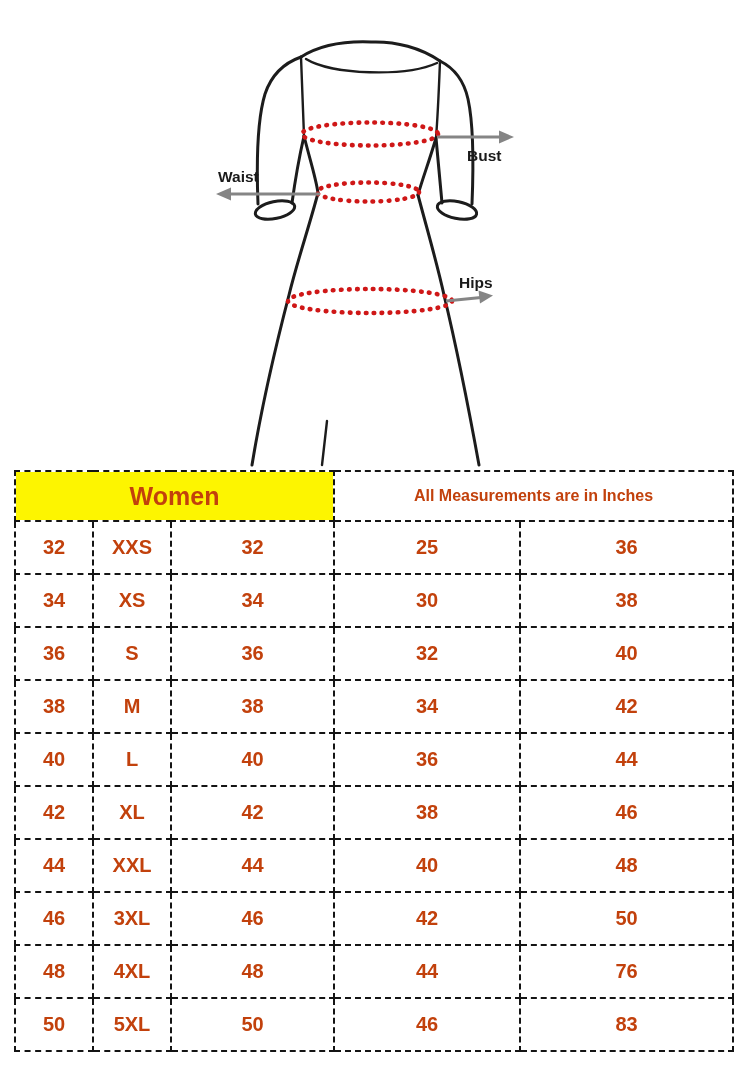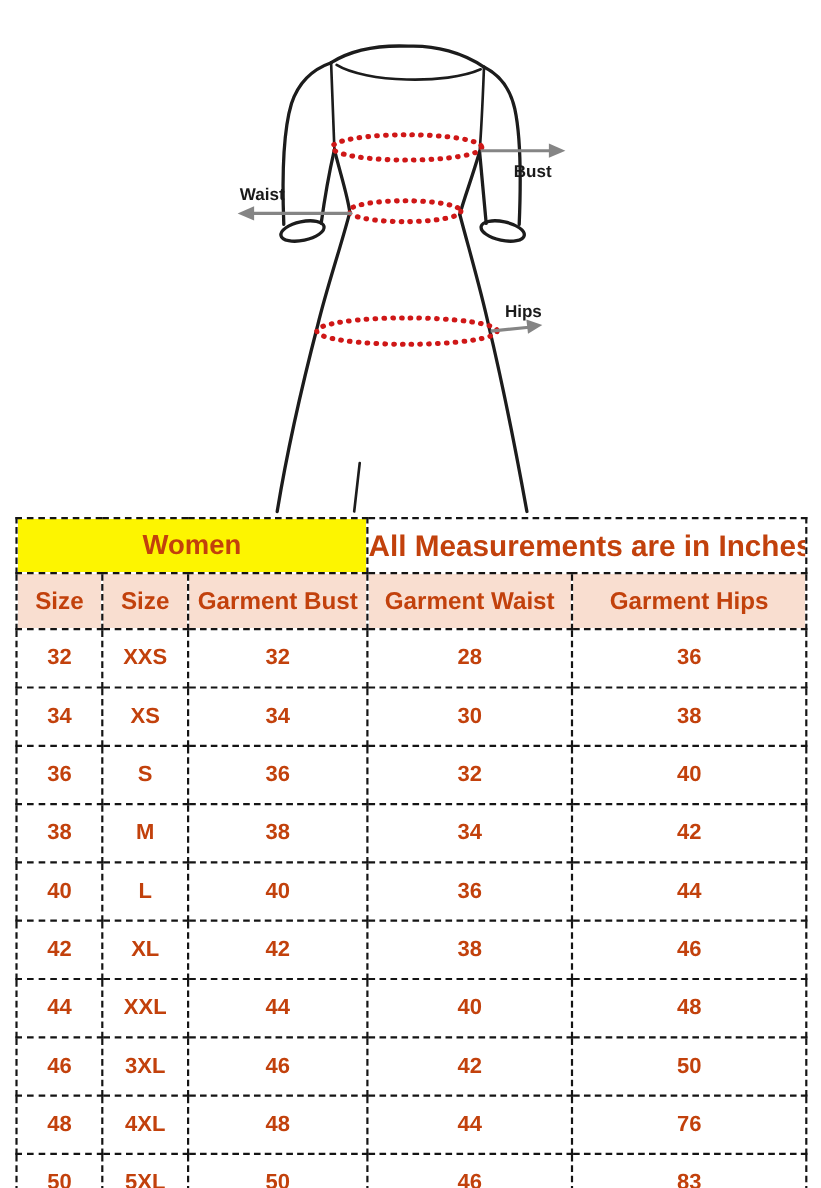--- a/index.html
+++ b/index.html
@@ -33,21 +33,21 @@
   }
   table.size-table th, table.size-table td{
     border:2px dashed var(--border,#141414);
     padding:0;
     vertical-align:middle;
     font-weight:bold;
     overflow:hidden;
     white-space:nowrap;
   }
   th.women-header{background:var(--women-bg,#ffff00);font-size:25px;height:48px;}
-  th.meas-header{background:var(--meas-bg,#ffffff);font-size:27px;height:48px;}
+  th.meas-header{background:var(--meas-bg,#ffffff);font-size:16px;height:48px;}
   tr.subheader th{background:var(--sub-bg,#f9ded0);font-size:22px;height:49px;}
   tbody td{background:#ffffff;font-size:20px;height:51px;}
 </style>
 </head>
 <body>
 
 <div class="page" style="--women-bg: #fdf500; --meas-bg: #ffffff; --sub-bg: #f9ded0; --border: #141414; --outline: #1c1c1c; --dots: #cf1717; --arrow: #858585; --label: #1a1a1a;">
 
   <div class="diagram">
     <svg width="746" height="446" viewBox="0 0 746 446">
@@ -113,34 +113,27 @@
       <col style="width:78px">
       <col style="width:163px">
       <col style="width:186px">
       <col style="width:213px">
     </colgroup>
     <thead>
       <tr>
         <th class="women-header" colspan="3">Women</th>
         <th class="meas-header" colspan="2">All Measurements are in Inches</th>
       </tr>
-      <tr class="subheader">
-        <th>Size</th>
-        <th>Size</th>
-        <th>Garment Bust</th>
-        <th>Garment Waist</th>
-        <th>Garment Hips</th>
-      </tr>
     </thead>
     <tbody>
         <tr>
           <td>32</td>
           <td>XXS</td>
           <td>32</td>
-          <td>28</td>
+          <td>25</td>
           <td>36</td>
         </tr>
         <tr>
           <td>34</td>
           <td>XS</td>
           <td>34</td>
           <td>30</td>
           <td>38</td>
         </tr>
         <tr>

